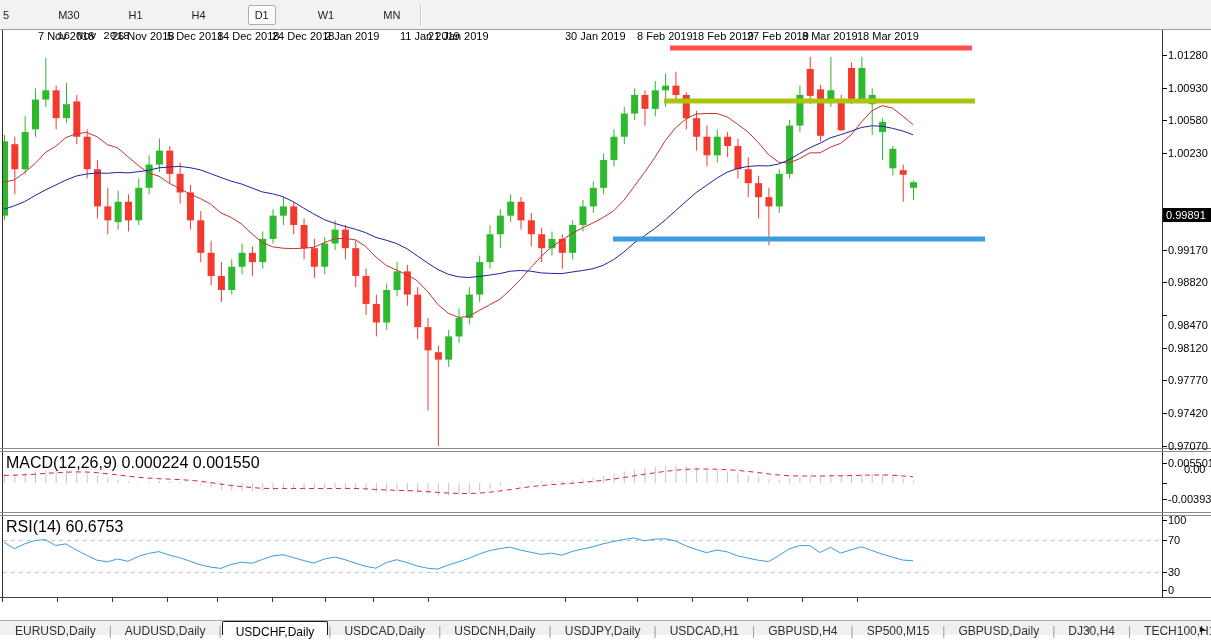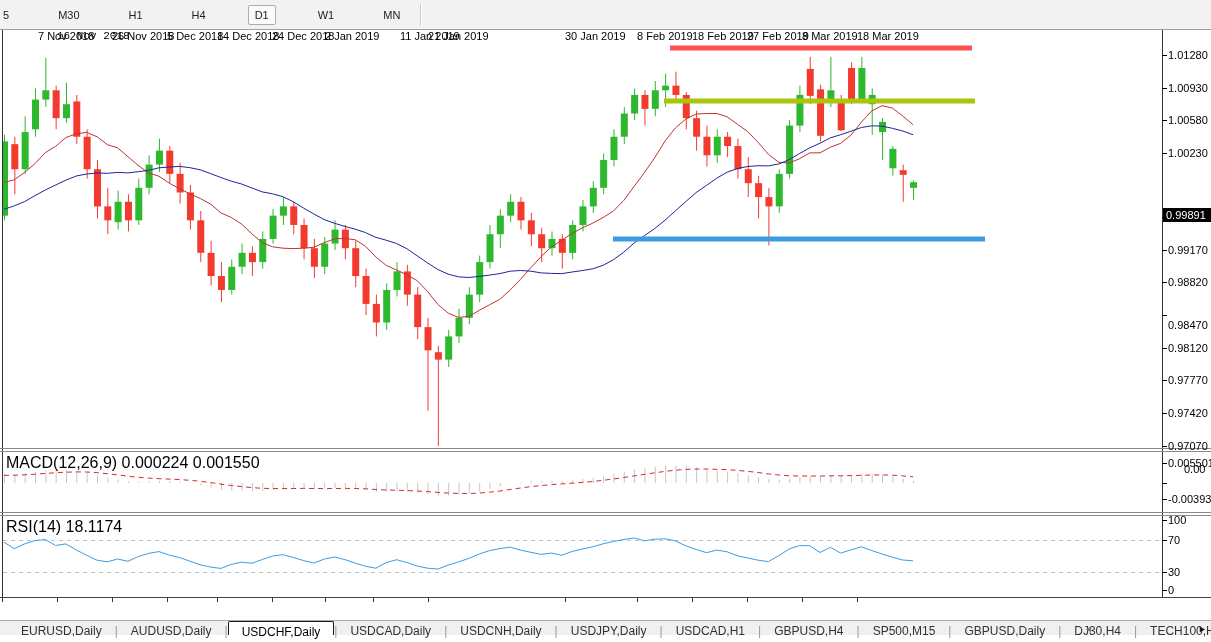--- a/index.html
+++ b/index.html
@@ -20,21 +20,21 @@
   #title .arrow{font-size:8px;vertical-align:2px;margin-right:5px;}
   #title .sym{margin-right:10px;}
   .indlabel{position:absolute;left:6px;font-size:16px;color:#000;z-index:5;white-space:nowrap;}
   
   .axlabel{position:absolute;left:1168px;font-size:11px;color:#000;z-index:4;white-space:nowrap;}
   .datelabel{position:absolute;top:571px;font-size:11px;color:#000;z-index:4;white-space:nowrap;}
   #pricetag{position:absolute;left:1163px;width:47px;height:14px;background:#000;color:#fff;
             font-size:11px;line-height:14px;text-align:left;padding-left:3px;z-index:6;}
   
   #tabbar{position:absolute;left:0;top:620px;width:1211px;height:15px;background:#f0f0f0;
-          border-top:1px solid #aaa;display:flex;align-items:stretch;padding-left:8px;box-sizing:border-box;}
+          border-top:1px solid #aaa;display:flex;align-items:stretch;padding-left:2px;box-sizing:border-box;}
   .tab{font-size:12px;color:#333;padding:3px 13px 0 13px;white-space:nowrap;cursor:default;}
   .tab.active{background:#fff;border:1px solid #1a1a1a;border-bottom:none;color:#000;margin-top:0px;
               border-radius:2px 2px 0 0;}
   .tab-sep{color:#999;font-size:12px;padding-top:3px;}
   .scrollarrow{position:absolute;top:4px;font-size:9px;color:#444;z-index:6;cursor:default;}
 </style>
 </head>
 <body>
 
 <div id="screen">
@@ -48,21 +48,21 @@
       <div class="tf-btn">W1</div>
       <div class="tf-btn">MN</div>
       <div class="tb-sep"></div>
     </div>
 
   <div id="chartbox">
     <div class="indlabel" style="top:424px;">
       <span>MACD(12,26,9)</span> <span>0.000224 0.001550</span>
     </div>
     <div class="indlabel" style="top:488px;">
-      <span>RSI(14)</span> <span>18.1174</span>
+      <span>RSI(14)</span> <span>60.6753</span>
     </div>
     <svg id="chartsvg" width="1211" height="588" viewBox="0 30 1211 588">
         <defs>
           <clipPath id="cMain">
             <rect x="3" y="31" width="1159" height="417"></rect>
           </clipPath>
           <clipPath id="cMacd">
             <rect x="3" y="452" width="1159" height="60"></rect>
           </clipPath>
           <clipPath id="cRsi">

